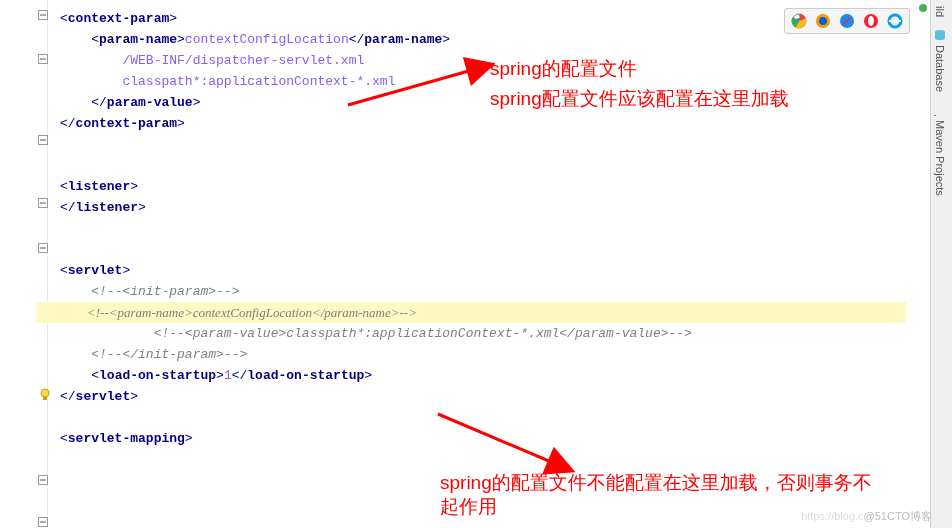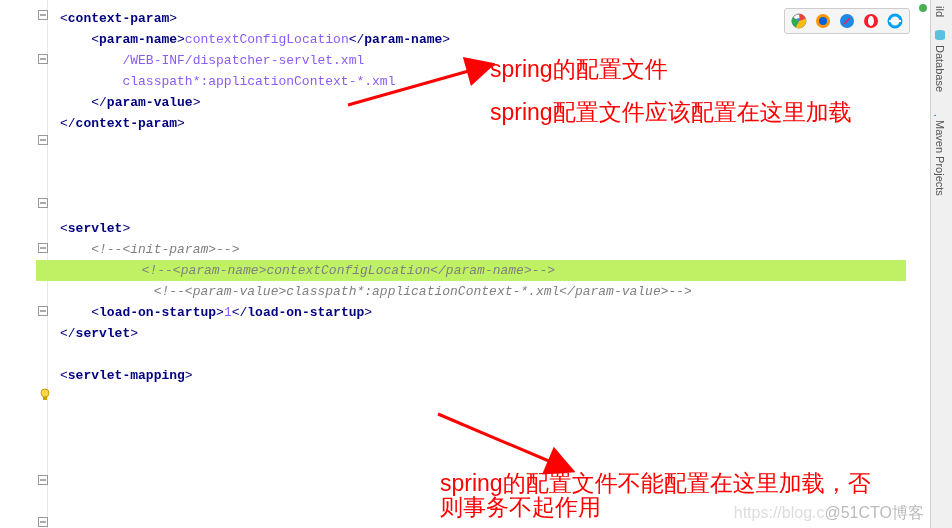--- a/index.html
+++ b/index.html
@@ -6,36 +6,36 @@
 html, body { width: 952px; height: 528px; overflow: hidden; }
 body { font-family: "Courier New", monospace; font-size: 13px; background: #fff; position: relative; }
 
 .gutter { position: absolute; left: 0; top: 0; width: 48px; height: 528px; background: #fff; border-right: 1px solid #e8e8e8; }
 .fold { position: absolute; left: 38px; width: 10px; height: 10px; }
 .fold svg { display: block; }
 .bulb { position: absolute; left: 38px; width: 14px; height: 14px; }
 
 .editor { position: absolute; left: 48px; top: 0; right: 32px; height: 372px; padding-top: 8px; }
 .line { white-space: pre; line-height: 21px; padding-left: 12px; font-family: "Courier New", monospace; }
-.hl { background: #bef264; margin-left: -12px; padding-left: 12px; width: 870px; }
+.hl { background: #fef9c3; margin-left: -12px; padding-left: 12px; width: 870px; font-family: Liberation Serif, serif; }
 .tag { color: #000080; font-weight: bold; }
 .br  { color: #000080; }
 .txt { color: #8b5cf6; }
 .cmt { color: #808080; font-style: italic; }
 
 .right-tools { position: absolute; right: 0; top: 0; width: 22px; height: 528px; background: #f0f0f0; border-left: 1px solid #d0d0d0; }
 .rt-item { writing-mode: vertical-rl; font-family: Arial, sans-serif; font-size: 11px; color: #555; padding: 6px 3px; display: flex; align-items: center; gap: 4px; }
 .rt-ic { width: 12px; height: 12px; display: inline-block; }
 
 .browser-toolbar { position: absolute; top: 8px; right: 42px; background: #f5f5f5; border: 1px solid #ccc; border-radius: 3px; padding: 4px 6px; display: flex; gap: 8px; align-items: center; }
 .bic { width: 16px; height: 16px; border-radius: 50%; display: inline-block; }
 
-.anno { position: absolute; font-family: "Microsoft YaHei", Arial, sans-serif; font-size: 23px; color: #ff0000; line-height: 24px; }
+.anno { position: absolute; font-family: "Microsoft YaHei", Arial, sans-serif; font-size: 19px; color: #ff0000; line-height: 24px; }
 .arrow { position: absolute; pointer-events: none; }
-.watermark { position: absolute; right: 28px; bottom: 4px; font-family: Arial; font-size: 16px; color: #bbb; }
+.watermark { position: absolute; right: 20px; bottom: 4px; font-family: Arial; font-size: 11px; color: #bbb; }
 .scroll-dot { position: absolute; right: 24px; top: 2px; width: 10px; height: 10px; }
 </style>
 </head>
 <body>
 
 <div class="gutter">
   <div class="fold" style="top:10px">
       <svg viewBox="0 0 10 10">
         <rect x="0.5" y="0.5" width="9" height="9" fill="#fff" stroke="#999"></rect>
         <line x1="2" y1="5" x2="8" y2="5" stroke="#555"></line>
@@ -91,26 +91,29 @@
 
 <div class="editor">
   <div class="line"><span class="br">&lt;</span><span class="tag">context-param</span><span class="br">&gt;</span></div>
   <div class="line">    <span class="br">&lt;</span><span class="tag">param-name</span><span class="br">&gt;</span><span class="txt">contextConfigLocation</span><span class="br">&lt;/</span><span class="tag">param-name</span><span class="br">&gt;</span></div>
   <div class="line">        <span class="txt">/WEB-INF/dispatcher-servlet.xml</span></div>
   <div class="line">        <span class="txt">classpath*:applicationContext-*.xml</span></div>
   <div class="line">    <span class="br">&lt;/</span><span class="tag">param-value</span><span class="br">&gt;</span></div>
   <div class="line"><span class="br">&lt;/</span><span class="tag">context-param</span><span class="br">&gt;</span></div>
   <div class="line"> </div>
   <div class="line" style="height:21px"> </div>
+  <div class="line"><span class="br">&lt;</span><span class="tag">listener</span><span class="br">&gt;</span></div>
+  <div class="line"><span class="br">&lt;/</span><span class="tag">listener</span><span class="br">&gt;</span></div>
   <div class="line"> </div>
   <div class="line" style="height:21px"> </div>
   <div class="line"><span class="br">&lt;</span><span class="tag">servlet</span><span class="br">&gt;</span></div>
   <div class="line">    <span class="cmt">&lt;!--&lt;init-param&gt;--&gt;</span></div>
   <div class="line hl">            <span class="cmt">&lt;!--&lt;param-name&gt;contextConfigLocation&lt;/param-name&gt;--&gt;</span></div>
   <div class="line">            <span class="cmt">&lt;!--&lt;param-value&gt;classpath*:applicationContext-*.xml&lt;/param-value&gt;--&gt;</span></div>
+  <div class="line">    <span class="cmt">&lt;!--&lt;/init-param&gt;--&gt;</span></div>
   <div class="line">    <span class="br">&lt;</span><span class="tag">load-on-startup</span><span class="br">&gt;</span><span class="txt">1</span><span class="br">&lt;/</span><span class="tag">load-on-startup</span><span class="br">&gt;</span></div>
   <div class="line"><span class="br">&lt;/</span><span class="tag">servlet</span><span class="br">&gt;</span></div>
   <div class="line"> </div>
   <div class="line"><span class="br">&lt;</span><span class="tag">servlet-mapping</span><span class="br">&gt;</span></div>
 </div>
 
 <div class="scroll-dot">
   <svg viewBox="0 0 10 10">
       <circle cx="5" cy="5" r="4" fill="#4caf50"></circle>
     </svg>
@@ -157,21 +160,21 @@
     </div>
   <div class="rt-item">
       <span class="rt-ic"><svg viewBox="0 0 12 12">
           <text x="1" y="10" font-size="11" font-style="italic" fill="#1e88e5" font-family="serif">m</text>
         </svg></span>
       <span>Maven Projects</span>
     </div>
 </div>
 
 <div class="anno" style="left:490px; top:57px">spring的配置文件</div>
-<div class="anno" style="left:490px; top:100px">spring配置文件应该配置在这里加载</div>
+<div class="anno" style="left:490px; top:87px">spring配置文件应该配置在这里加载</div>
 <div class="anno" style="left:440px; top:471px; width:440px">spring的配置文件不能配置在这里加载，否则事务不起作用</div>
 
 <svg class="arrow" style="left:340px; top:55px" width="155" height="60">
   <defs>
       <marker id="ah1" markerWidth="12" markerHeight="12" refX="2" refY="5" orient="auto">
         <path d="M10 0 L0 5 L10 10 Z" fill="#ff0000"></path>
       </marker>
     </defs>
   <line x1="150" y1="10" x2="8" y2="50" stroke="#ff0000" stroke-width="3" marker-start="url(#ah1)"></line>
 </svg>

